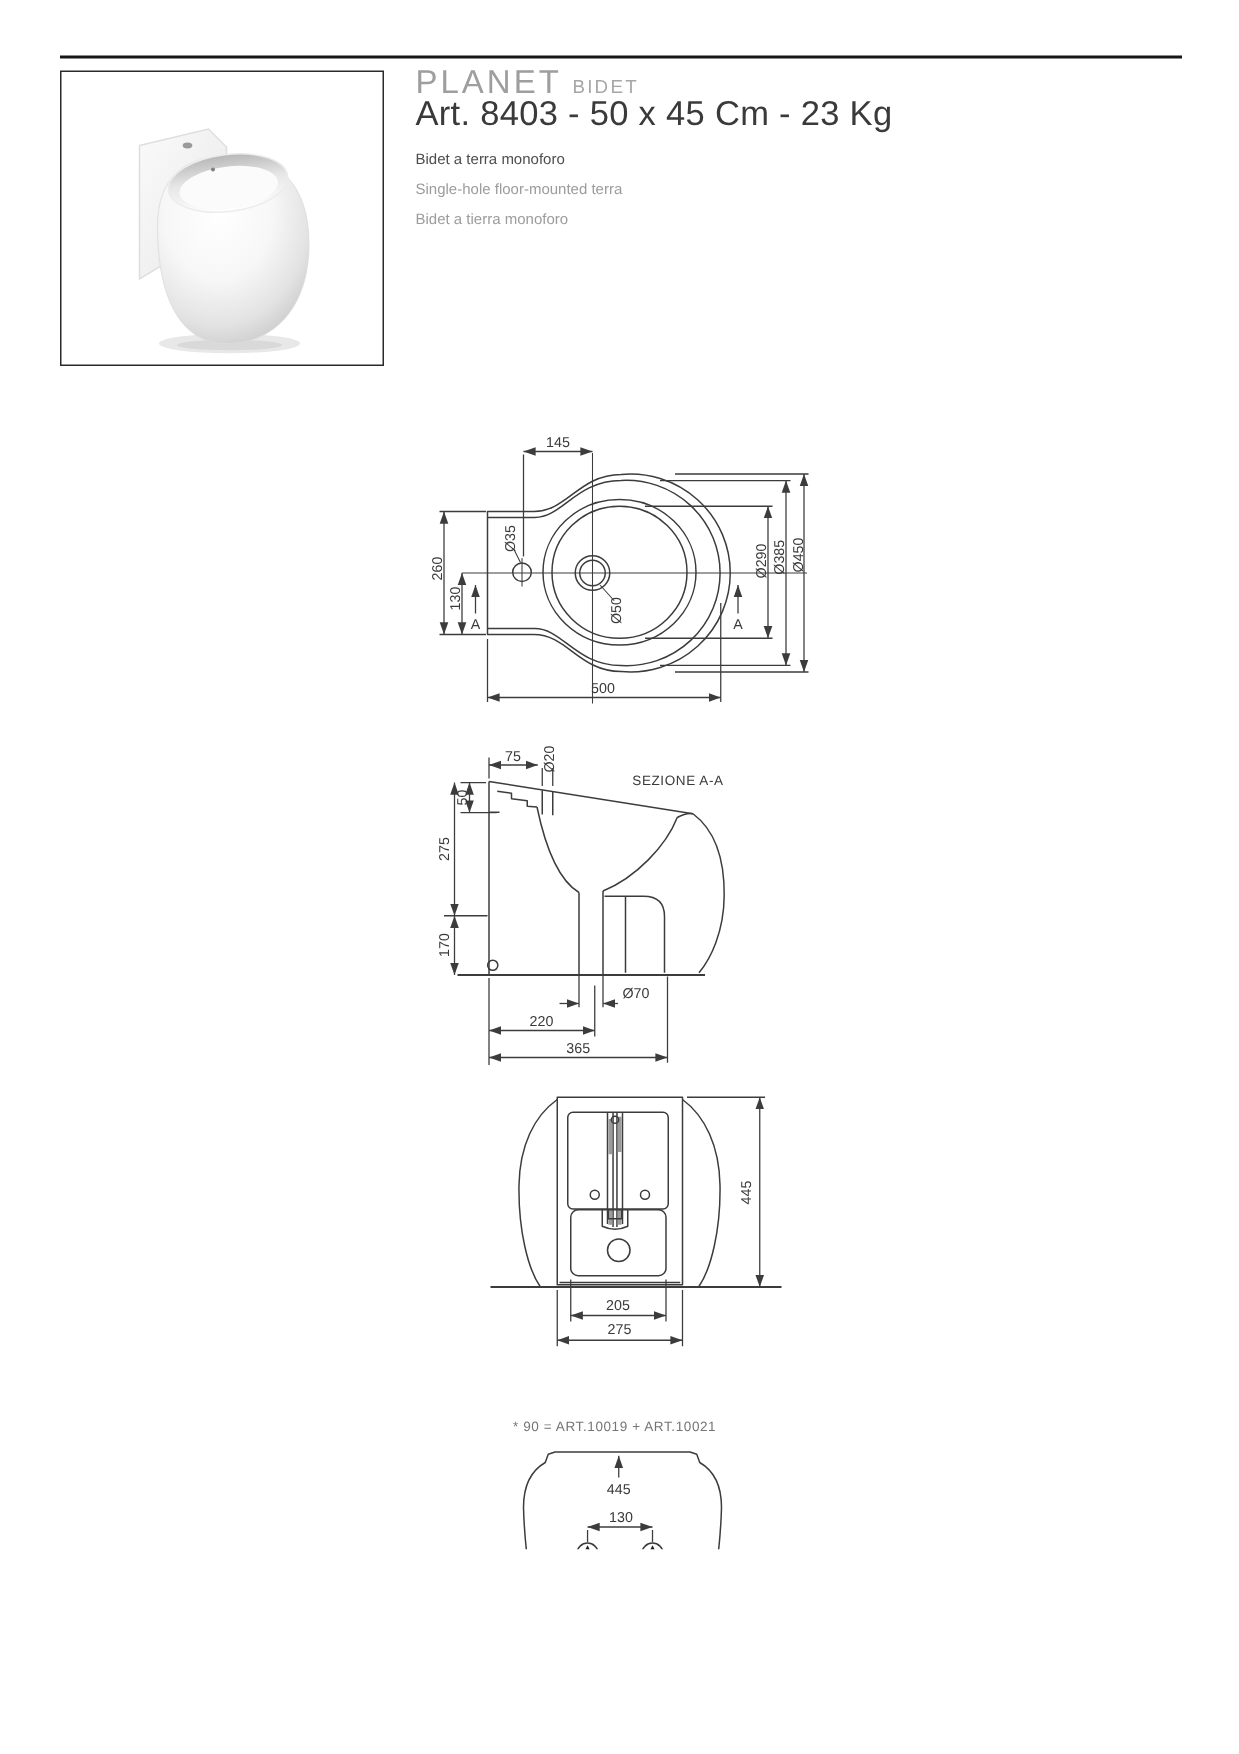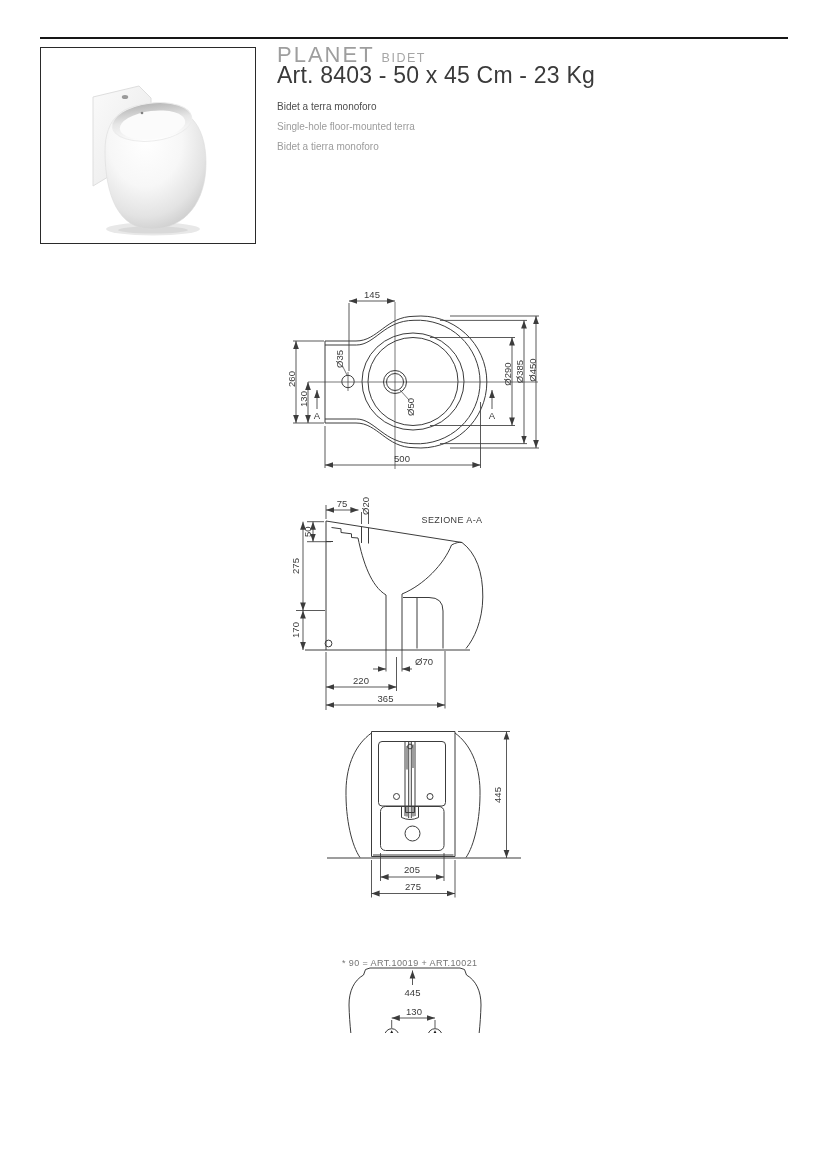--- a/index.html
+++ b/index.html
@@ -7,21 +7,21 @@
         font-family:"Liberation Sans",sans-serif;color:#3d3d3d;}
   .abs{position:absolute;}
   #top-rule{left:40px;top:37px;width:748px;height:2px;background:#161616;}
   #photo-box{left:40px;top:47px;width:214px;height:195px;border:1px solid #2a2a2a;background:#fff;}
   #title-row{left:277px;top:42px;white-space:nowrap;}
   #product-name{font-size:22px;letter-spacing:2px;color:#9e9e9e;}
   #product-category{font-size:12.5px;letter-spacing:1.5px;color:#a6a6a6;margin-left:7px;}
   #art-line{left:277px;top:62px;font-size:23px;color:#3a3a3a;letter-spacing:.2px;}
   #desc-block{left:277px;top:97px;font-size:10px;line-height:20px;color:#9c9c9c;}
   #desc-block .d0{color:#4d4d4d;}
-  #bottom-note{left:342px;top:946px;font-size:9px;color:#757575;letter-spacing:.4px;margin-top:12px;}
+  #bottom-note{left:342px;top:946px;font-size:9px;color:#757575;letter-spacing:.4px;}
   svg{display:block;}
   .ln{fill:none;stroke:#3c3c3c;stroke-width:1;stroke-linecap:butt;stroke-linejoin:round;}
   .ln2{fill:none;stroke:#3c3c3c;stroke-width:1.2;}
   .cl{fill:none;stroke:#3c3c3c;stroke-width:.7;}
   .dm{fill:none;stroke:#3c3c3c;stroke-width:.85;}
   .dimtxt{font-family:"Liberation Sans",sans-serif;font-size:9.5px;fill:#3a3a3a;}
   .sectxt{font-family:"Liberation Sans",sans-serif;font-size:9px;fill:#3a3a3a;letter-spacing:.4px;}
   #floor-bar{left:38px;top:1108px;width:750px;height:14px;background:#9f9f9f;border-top:2px solid #4c4c4c;box-sizing:border-box;}
   .bar-gap{position:absolute;top:-2px;width:4px;height:4px;background:#ffffff;}
   #floor-shadow{left:360px;top:1104px;width:108px;height:6px;background:#3e3e3e;}

